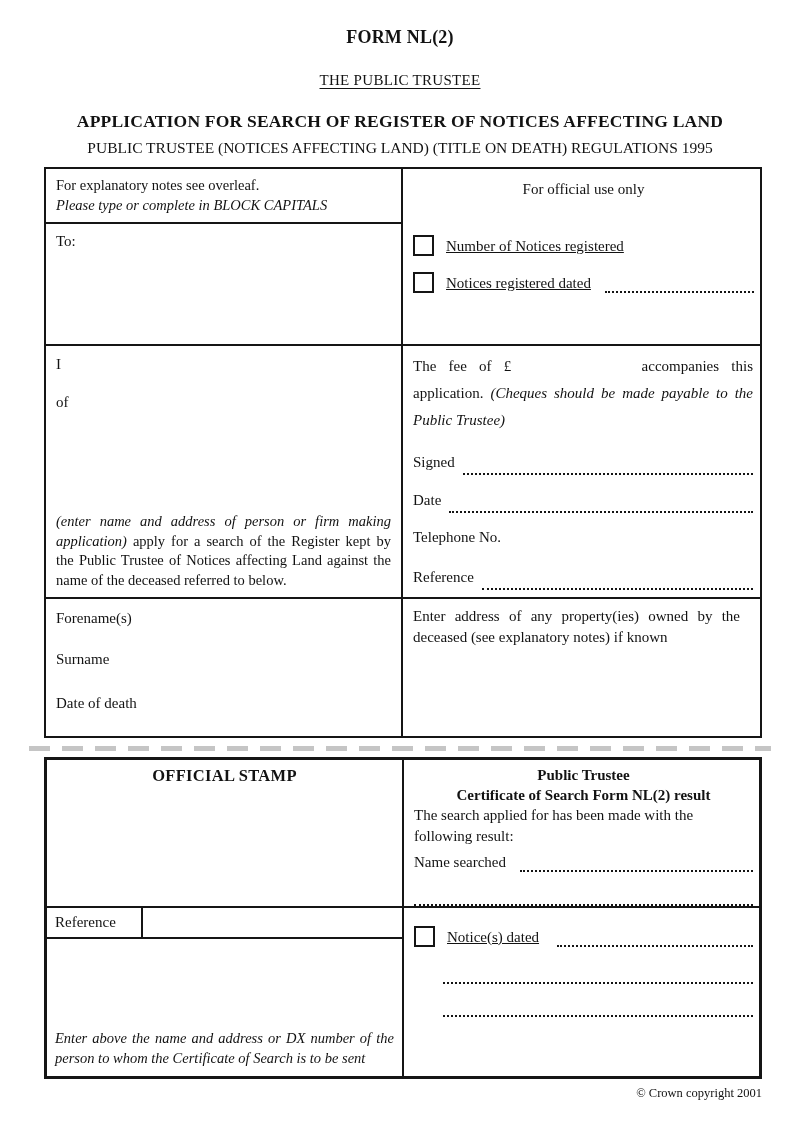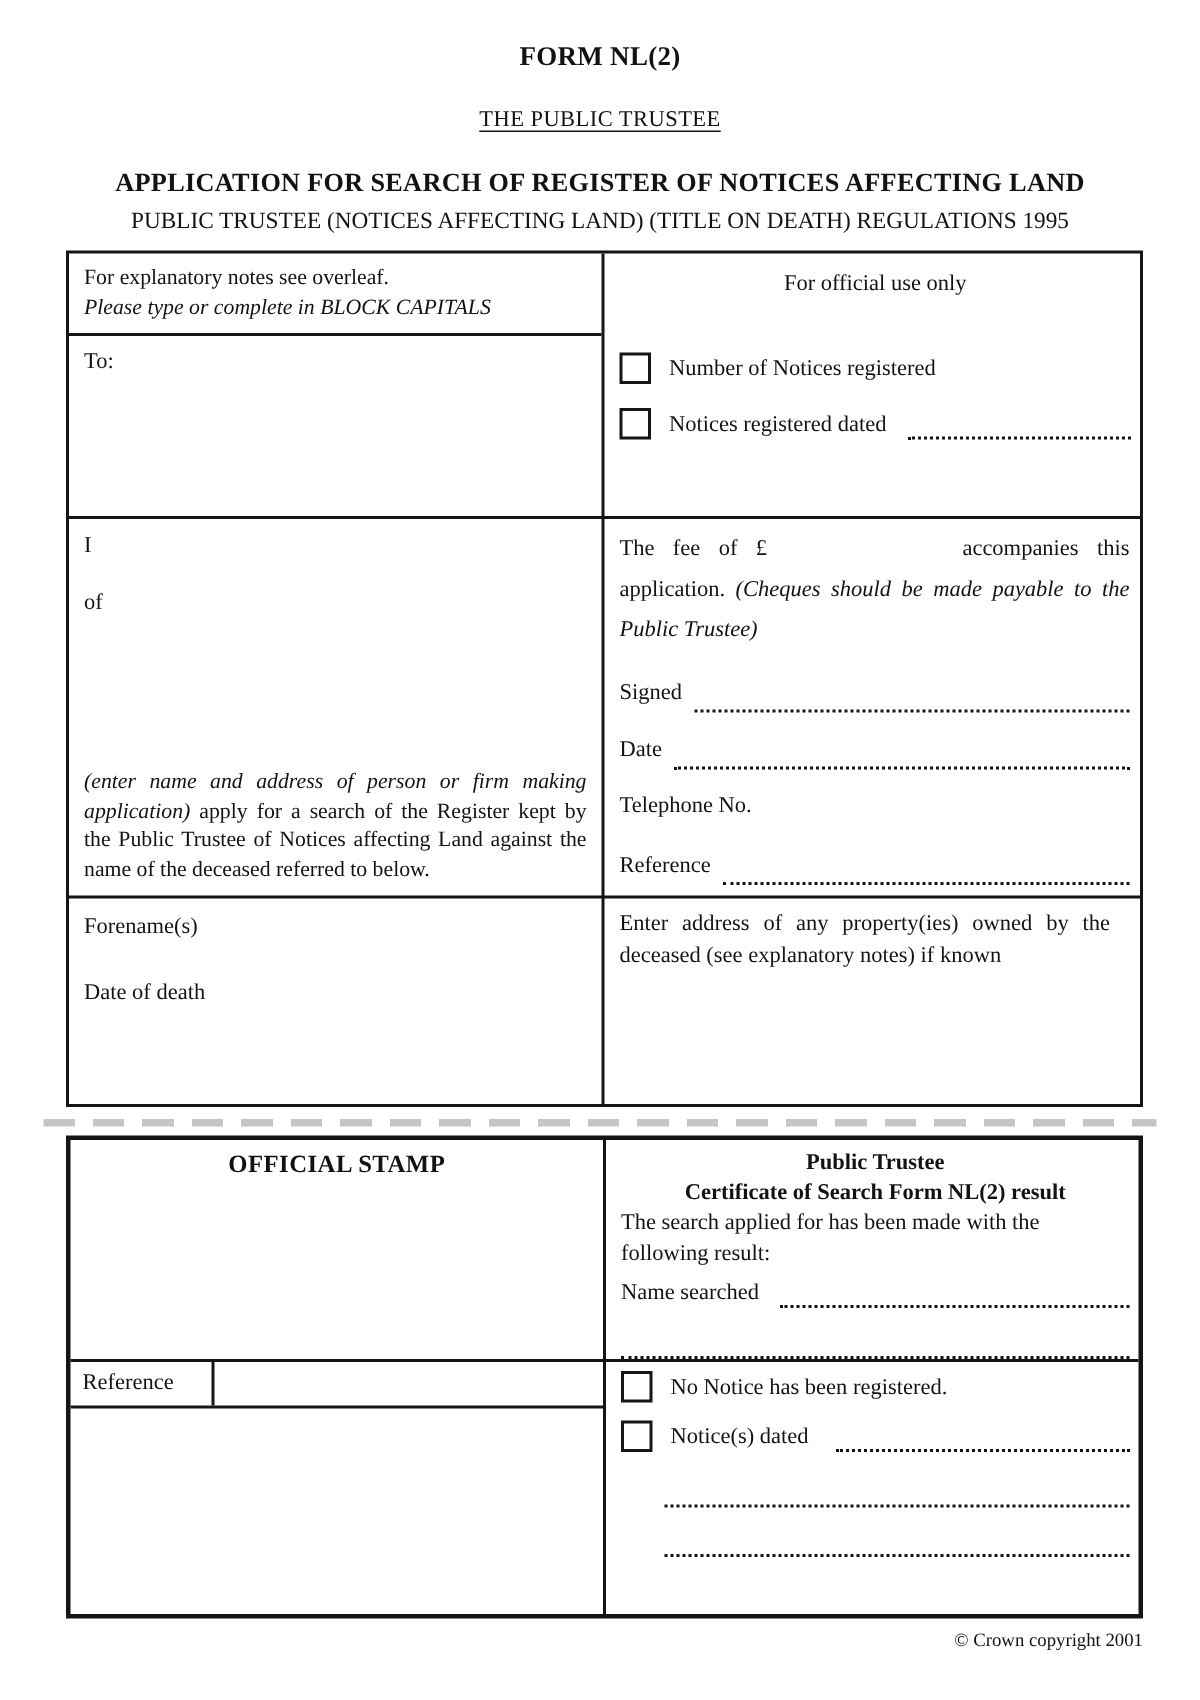--- a/index.html
+++ b/index.html
@@ -18,21 +18,21 @@
   .tbl{position:absolute;left:44px;width:718px;box-sizing:border-box;background:#fff;}
   #table1{top:167px;height:571px;border:2px solid #151515;}
   #table2{top:757px;height:322px;border:3px solid #151515;}
   .div{position:absolute;background:#151515;}
 
   .cell{position:absolute;box-sizing:border-box;font-size:15px;line-height:20px;}
   .pad{padding:7px 10px;}
   .just{text-align:justify;}
   i{font-style:italic;}
 
-  .cbrow{display:flex;align-items:center;gap:12px;}
+  .cbrow{display:flex;align-items:center;gap:12px;text-decoration:underline;}
   .checkbox{width:17px;height:17px;border:2px solid #151515;background:#fff;flex:0 0 auto;}
   .dots{flex:1 1 auto;border-bottom:2px dotted #141414;height:13px;margin-left:8px;transform:translateY(3px);}
   .dots-line{border-bottom:2px dotted #141414;height:13px;}
 
   .labrow{display:flex;align-items:flex-start;}
   .labrow .lab{flex:0 0 auto;}
 
   .fee-gap{display:inline-block;width:118px;height:1em;}
 
   #dash-sep{position:absolute;left:29px;top:746px;width:742px;height:5px;
@@ -107,20 +107,21 @@
       <span class="lab">Telephone No.</span>
     </div>
     <div class="labrow" style="margin-top:20px;">
       <span class="lab">Reference</span>
       <span class="dots" style="transform:translateY(8px);"></span>
     </div>
   </div>
 
   <div class="cell pad" style="left:0;top:430px;width:355px;height:137px;padding-top:6px;">
     <div style="margin-top:3px;">Forename(s)</div>
+    <div style="margin-top:21px;">Surname</div>
     <div style="margin-top:24px;">Date of death</div>
   </div>
 
   <div class="cell pad just" style="left:357px;top:430px;width:359px;height:137px;line-height:21px;padding-right:22px;">
     <span>Enter address of any property(ies) owned by the deceased (see explanatory notes) if known</span>
   </div>
 </div>
 
 <div id="dash-sep"></div>
 
@@ -145,26 +146,25 @@
     </div>
     <div class="dots-line" style="margin-top:19px;"></div>
   </div>
 
   <div class="cell" style="left:0;top:148px;width:94px;height:29px;padding:4px 8px;">
     <span>Reference</span>
   </div>
 
   <div class="cell" style="left:96px;top:148px;width:259px;height:29px;"></div>
 
+  <div class="cell" style="left:0;top:179px;width:355px;height:137px;display:flex;flex-direction:column;justify-content:flex-end;padding:8px;">
+    <div class="just" style="font-style:italic;font-size:14.5px;line-height:20px;">Enter above the name and address or DX number of the person to whom the Certificate of Search is to be sent</div>
+  </div>
 
   <div class="cell" style="left:357px;top:148px;width:359px;height:168px;padding:6px 10px 0 10px;">
-    <div class="cbrow">
-      <span class="checkbox"></span>
-      <span>No Notice has been registered.</span>
-    </div>
     <div class="cbrow" style="margin-top:12px;">
       <span class="checkbox"></span>
       <span>Notice(s) dated</span>
       <span class="dots" style="margin-left:6px;"></span>
     </div>
     <div class="dots-line" style="margin-left:29px;margin-top:22px;"></div>
     <div class="dots-line" style="margin-left:29px;margin-top:18px;"></div>
   </div>
 </div>
 

